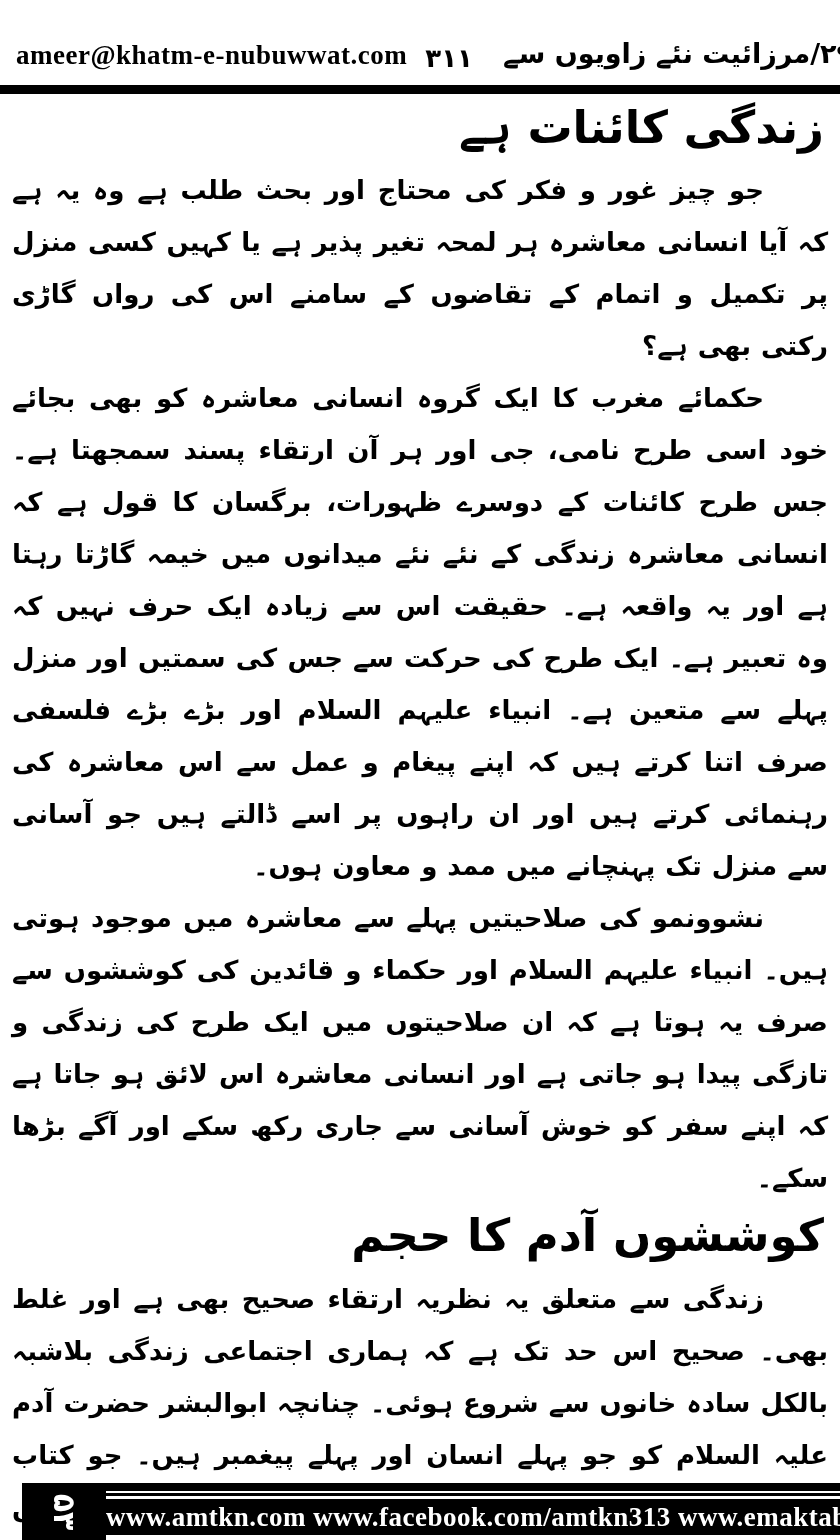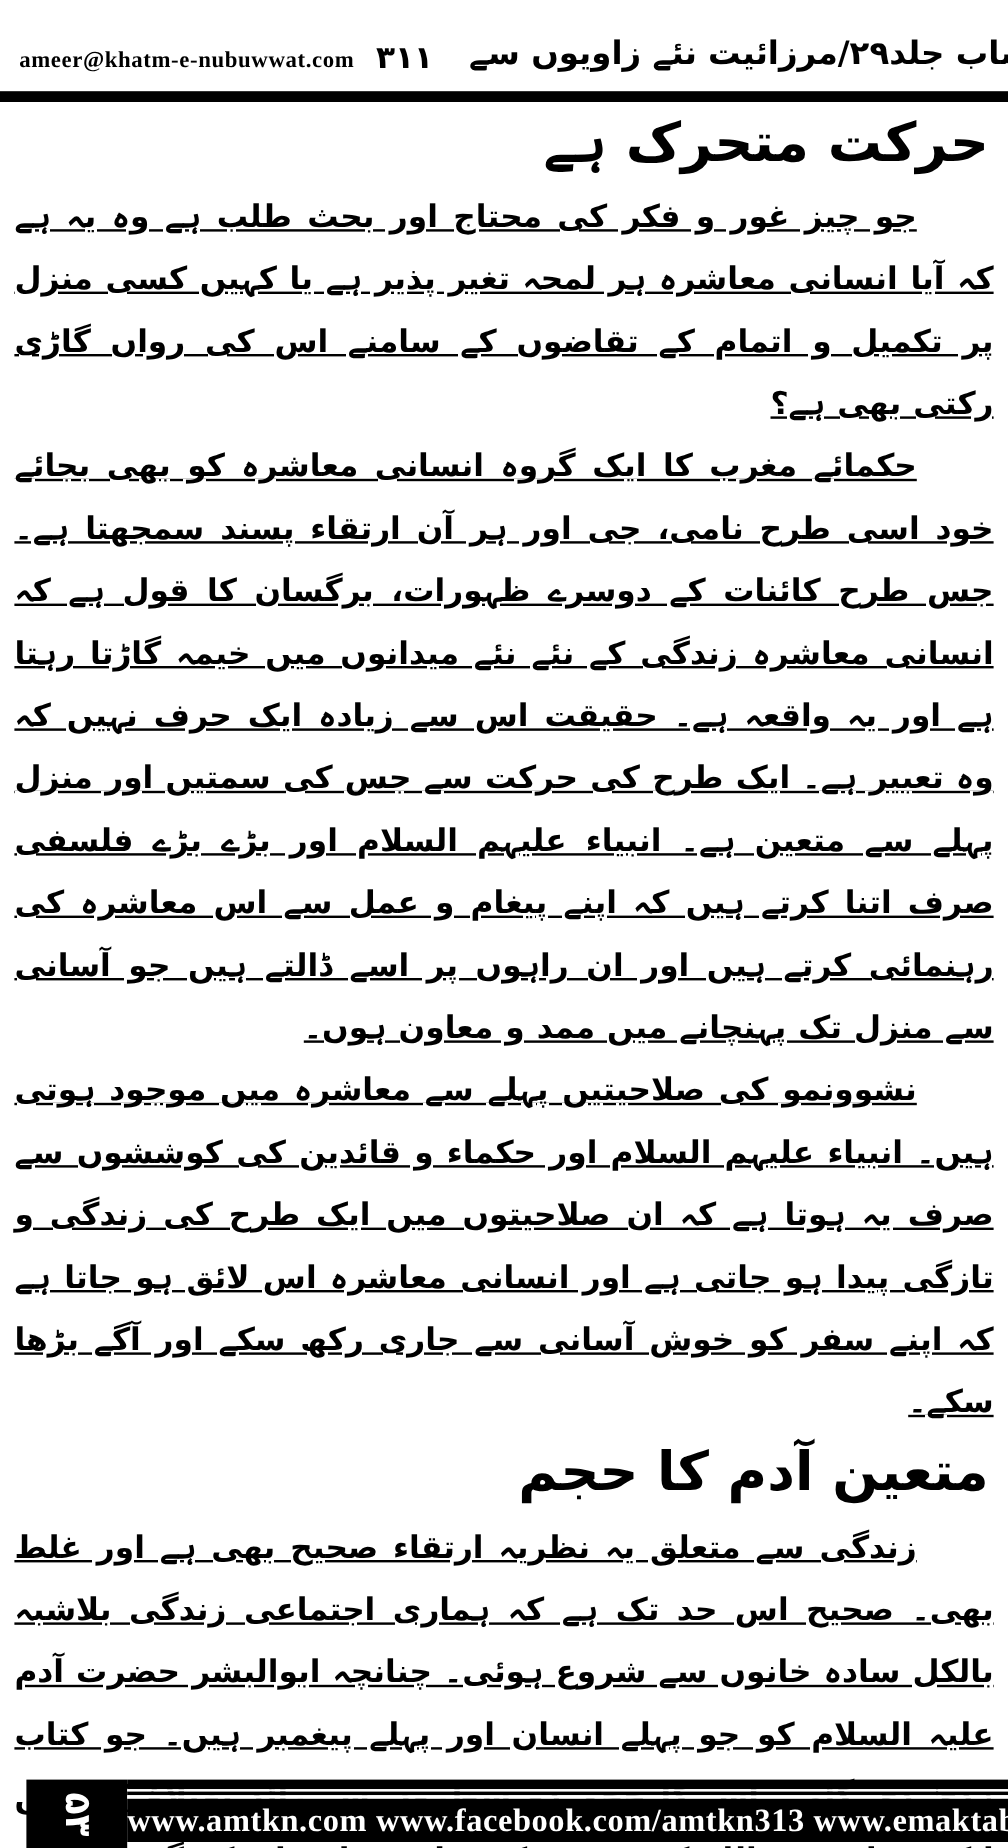--- a/index.html
+++ b/index.html
@@ -18,21 +18,21 @@
   
   .header {
     display: flex;
     align-items: flex-end;
     justify-content: space-between;
     padding: 16px 12px 6px 16px;
   }
   .header-email {
     font-family: "Liberation Serif", serif;
     font-weight: bold;
-    font-size: 19px;
+    font-size: 27px;
     letter-spacing: 0.5px;
     direction: ltr;
     white-space: nowrap;
     margin-top: 24px;
   }
   .header-pagenum {
     font-size: 26px;
     font-weight: bold;
     line-height: 1;
     direction: rtl;
@@ -65,21 +65,20 @@
     letter-spacing: -1px;
   }
   .page-body p {
     margin: 0;
     font-size: 26px;
     font-weight: bold;
     line-height: 52px;
     text-align: justify;
     text-indent: 64px;
     word-spacing: 1px;
-    text-decoration: underline;
   }
   
   .footer {
     position: absolute;
     left: 0;
     right: 0;
     bottom: 0;
     height: 57px;
     display: flex;
     align-items: stretch;
@@ -129,25 +128,25 @@
 <body>
 
 <div class="header">
   <span class="header-email">ameer@khatm-e-nubuwwat.com</span>
   <span class="header-pagenum">۳۱۱</span>
   <span class="header-title" dir="rtl">احتساب جلد۲۹/مرزائیت نئے زاویوں سے</span>
 </div>
 <div class="top-rule"></div>
 
 <div class="page-body">
-  <div class="section-heading">حرکت متحرک ہے</div>
+  <div class="section-heading">زندگی کائنات ہے</div>
   <p>جو چیز غور و فکر کی محتاج اور بحث طلب ہے وہ یہ ہے کہ آیا انسانی معاشرہ ہر لمحہ تغیر پذیر ہے یا کہیں کسی منزل پر تکمیل و اتمام کے تقاضوں کے سامنے اس کی رواں گاڑی رکتی بھی ہے؟</p>
   <p>حکمائے مغرب کا ایک گروہ انسانی معاشرہ کو بھی بجائے خود اسی طرح نامی، جی اور ہر آن ارتقاء پسند سمجھتا ہے۔ جس طرح کائنات کے دوسرے ظہورات، برگسان کا قول ہے کہ انسانی معاشرہ زندگی کے نئے نئے میدانوں میں خیمہ گاڑتا رہتا ہے اور یہ واقعہ ہے۔ حقیقت اس سے زیادہ ایک حرف نہیں کہ وہ تعبیر ہے۔ ایک طرح کی حرکت سے جس کی سمتیں اور منزل پہلے سے متعین ہے۔ انبیاء علیہم السلام اور بڑے بڑے فلسفی صرف اتنا کرتے ہیں کہ اپنے پیغام و عمل سے اس معاشرہ کی رہنمائی کرتے ہیں اور ان راہوں پر اسے ڈالتے ہیں جو آسانی سے منزل تک پہنچانے میں ممد و معاون ہوں۔</p>
   <p>نشوونمو کی صلاحیتیں پہلے سے معاشرہ میں موجود ہوتی ہیں۔ انبیاء علیہم السلام اور حکماء و قائدین کی کوششوں سے صرف یہ ہوتا ہے کہ ان صلاحیتوں میں ایک طرح کی زندگی و تازگی پیدا ہو جاتی ہے اور انسانی معاشرہ اس لائق ہو جاتا ہے کہ اپنے سفر کو خوش آسانی سے جاری رکھ سکے اور آگے بڑھا سکے۔</p>
-  <div class="section-heading">متعین آدم کا حجم</div>
+  <div class="section-heading">کوششوں آدم کا حجم</div>
   <p>زندگی سے متعلق یہ نظریہ ارتقاء صحیح بھی ہے اور غلط بھی۔ صحیح اس حد تک ہے کہ ہماری اجتماعی زندگی بلاشبہ بالکل سادہ خانوں سے شروع ہوئی۔ چنانچہ ابوالبشر حضرت آدم علیہ السلام کو جو پہلے انسان اور پہلے پیغمبر ہیں۔ جو کتاب ہدیٰ دی گئی۔ اس کا حجم دو سطروں سے زائد پھیلاؤ کا نہیں ایک سطر میں اللہ کی توحید کے ساتھ ساتھ ان کے گرد و پیش کا تعارف مرقوم ہے۔ ''وعلم اٰدم الاسماء کلھا'' ﴿اور آدم کو سب چیزوں کے نام بتائے۔﴾</p>
 
 </div>
 
 <div class="footer">
   <div class="footer-pagebox">
     <span>۵۳</span>
   </div>
   <div class="footer-rules">
     <div class="rule-thick"></div>

